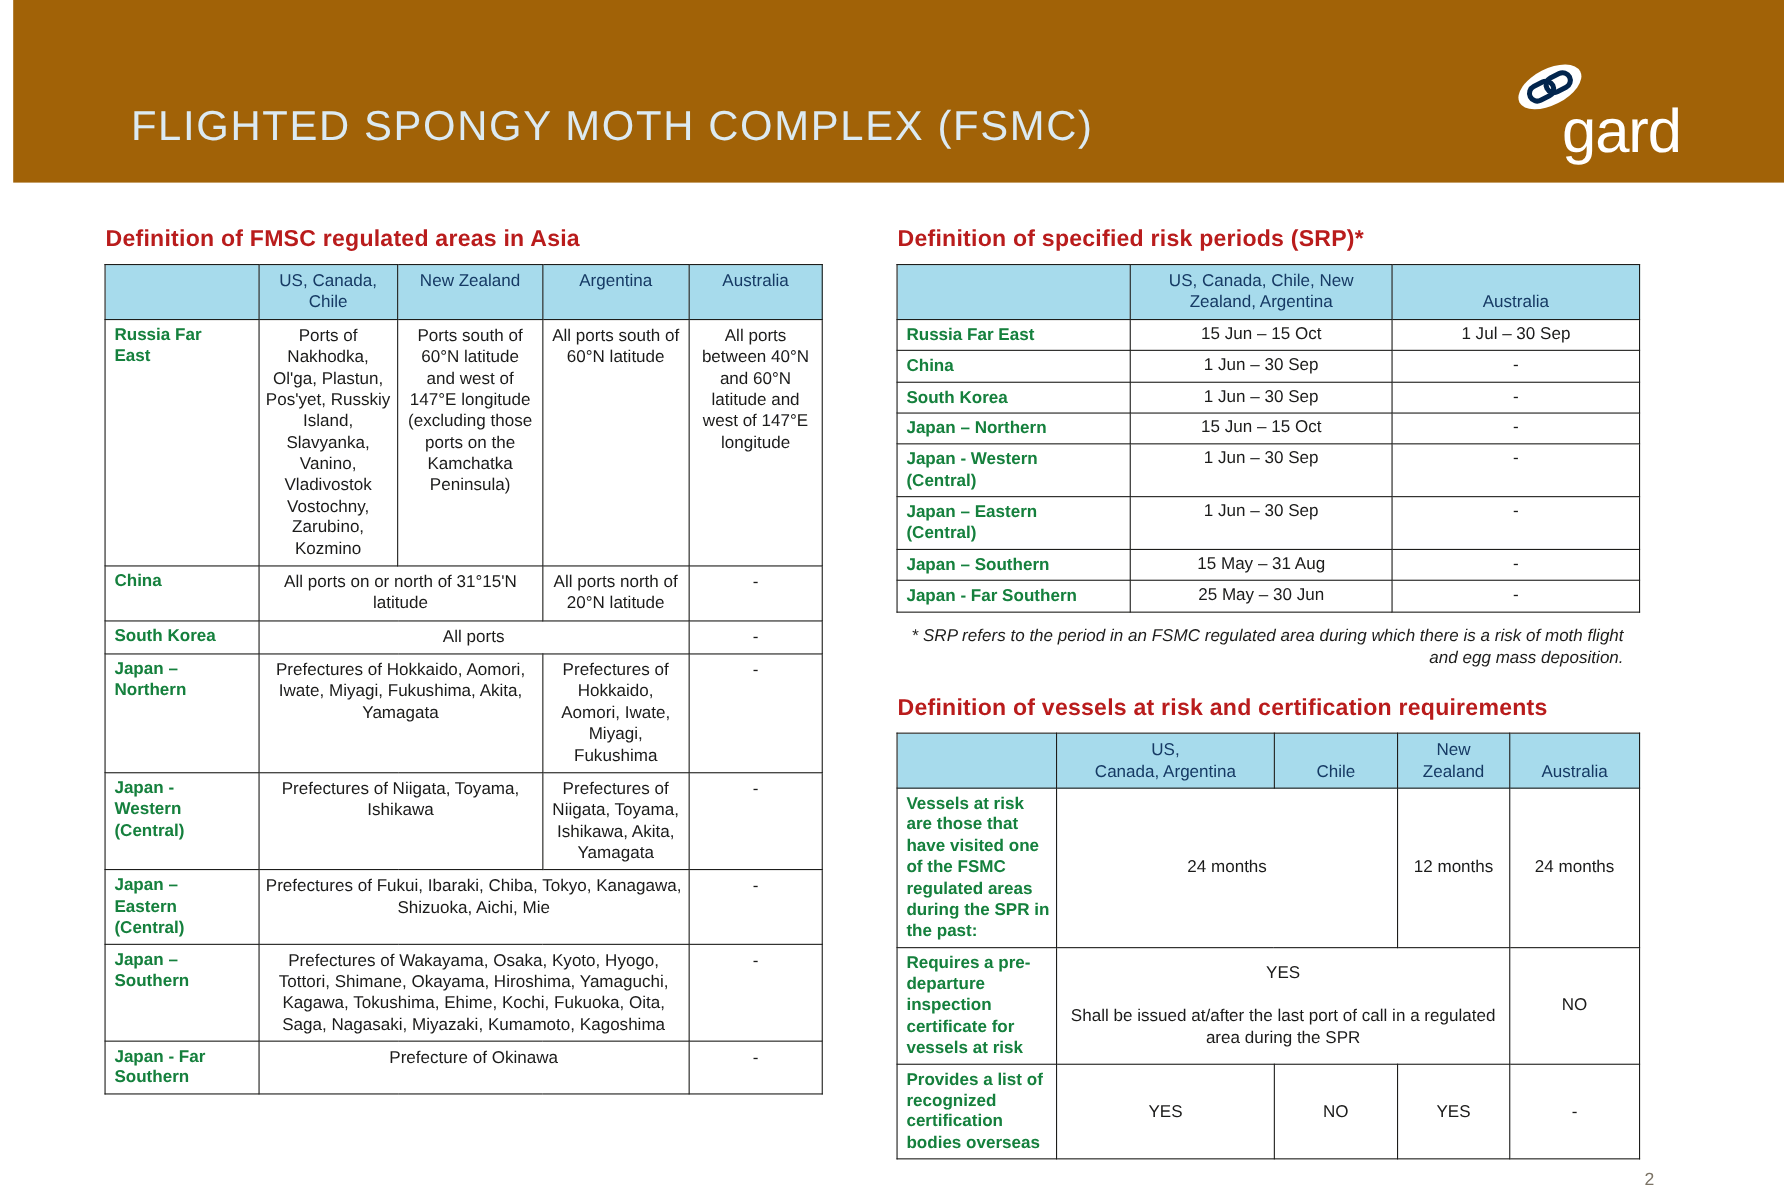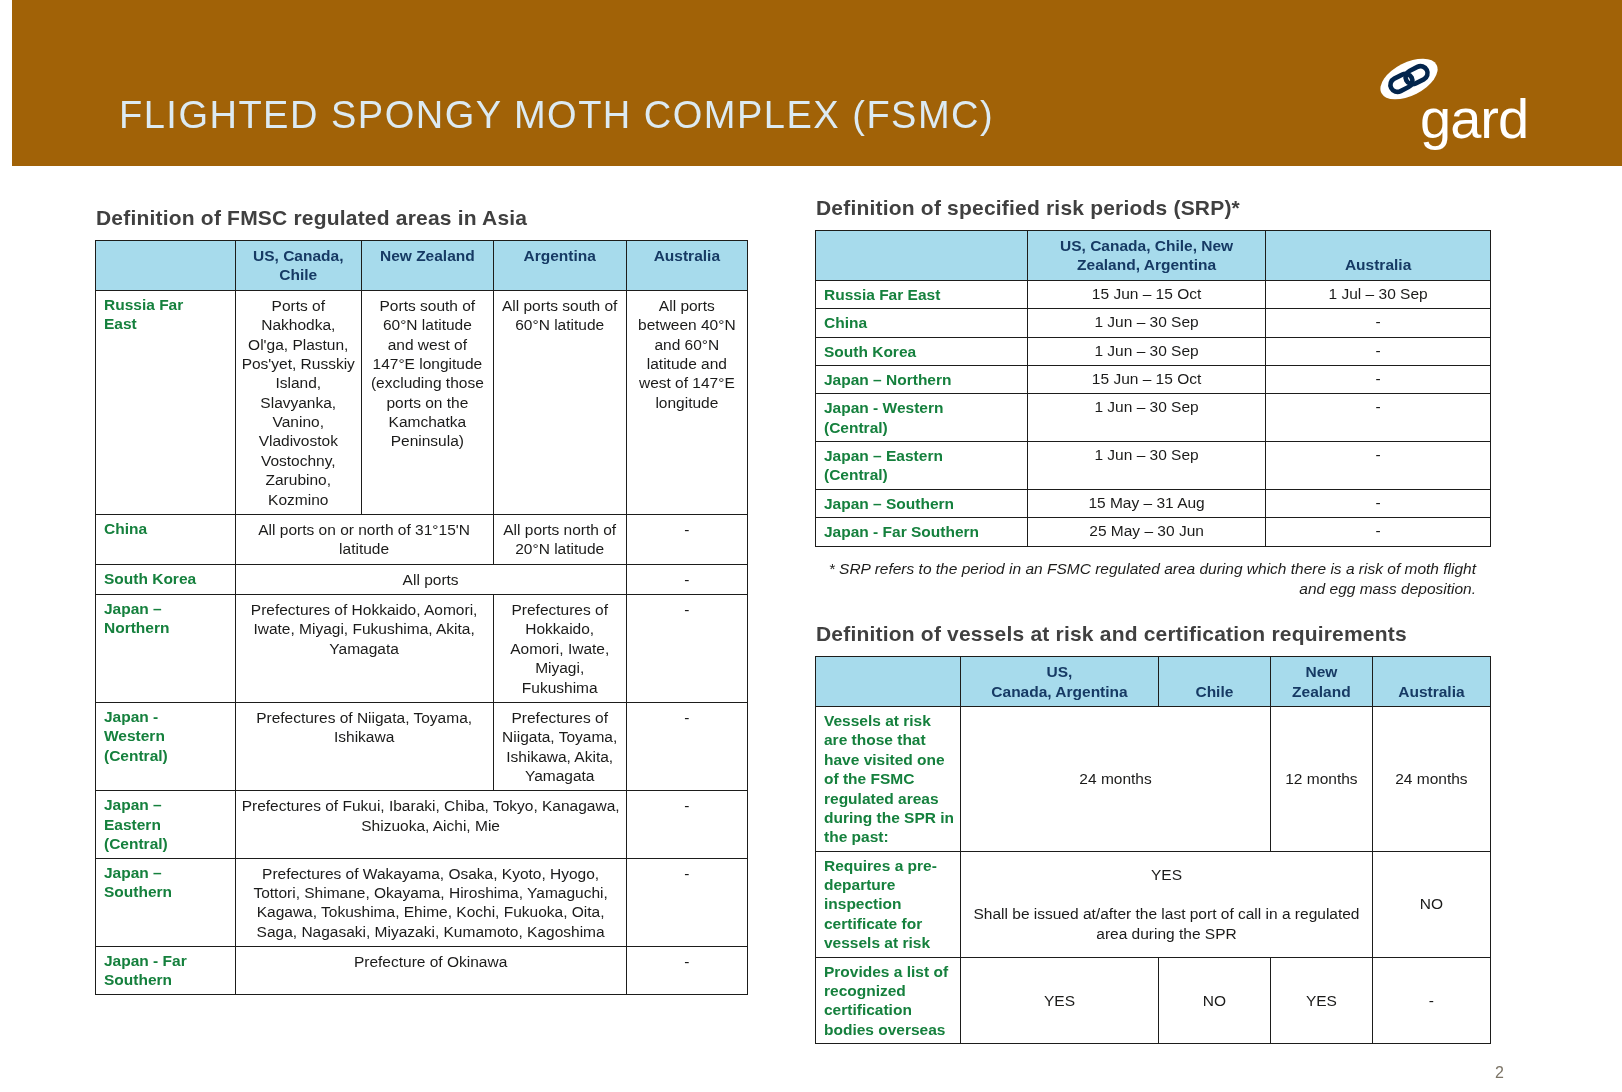--- a/index.html
+++ b/index.html
@@ -9,29 +9,29 @@
   }
   
   .banner{position:absolute;left:12px;top:0;width:1622px;height:166px;background:#a16207;}
   .banner-title{
     position:absolute;left:107px;top:94px;font-size:38px;font-weight:400;
     color:#dceaf2;letter-spacing:1.5px;white-space:nowrap;
   }
   .logo{position:absolute;right:98px;top:52px;width:160px;height:100px;}
   
   .col-left{position:absolute;left:95px;top:206px;width:653px;}
-  .col-right{position:absolute;left:815px;top:196px;width:676px;}
+  .col-right{position:absolute;left:815px;top:206px;width:676px;}
   .section-title{
-    font-size:21px;font-weight:bold;color:#404040;margin:0 0 10px 1px;letter-spacing:.2px;
+    font-size:21px;font-weight:bold;color:#b91c1c;margin:0 0 10px 1px;letter-spacing:.2px;
   }
   
   table.tbl{border-collapse:collapse;width:100%;table-layout:fixed;}
   .tbl th,.tbl td{border:1px solid #1d1d1b;font-size:15.5px;line-height:1.25;}
   .tbl th{
-    background:#a7dbec;color:#163a64;font-weight:bold;text-align:center;
+    background:#a7dbec;color:#163a64;font-weight:normal;text-align:center;
     padding:5px 4px;white-space:pre-line;
   }
   .tbl td{padding:5px 6px;text-align:center;vertical-align:top;}
   .tbl td.lbl{
     text-align:left;font-weight:bold;color:#15803d;white-space:pre-line;
     padding:4px 6px 4px 8px;vertical-align:top;
   }
   .areas th{vertical-align:top;}
   .srp th,.vessels th{vertical-align:bottom;margin-top:20px;}
   .srp td{padding:3px 6px;}

